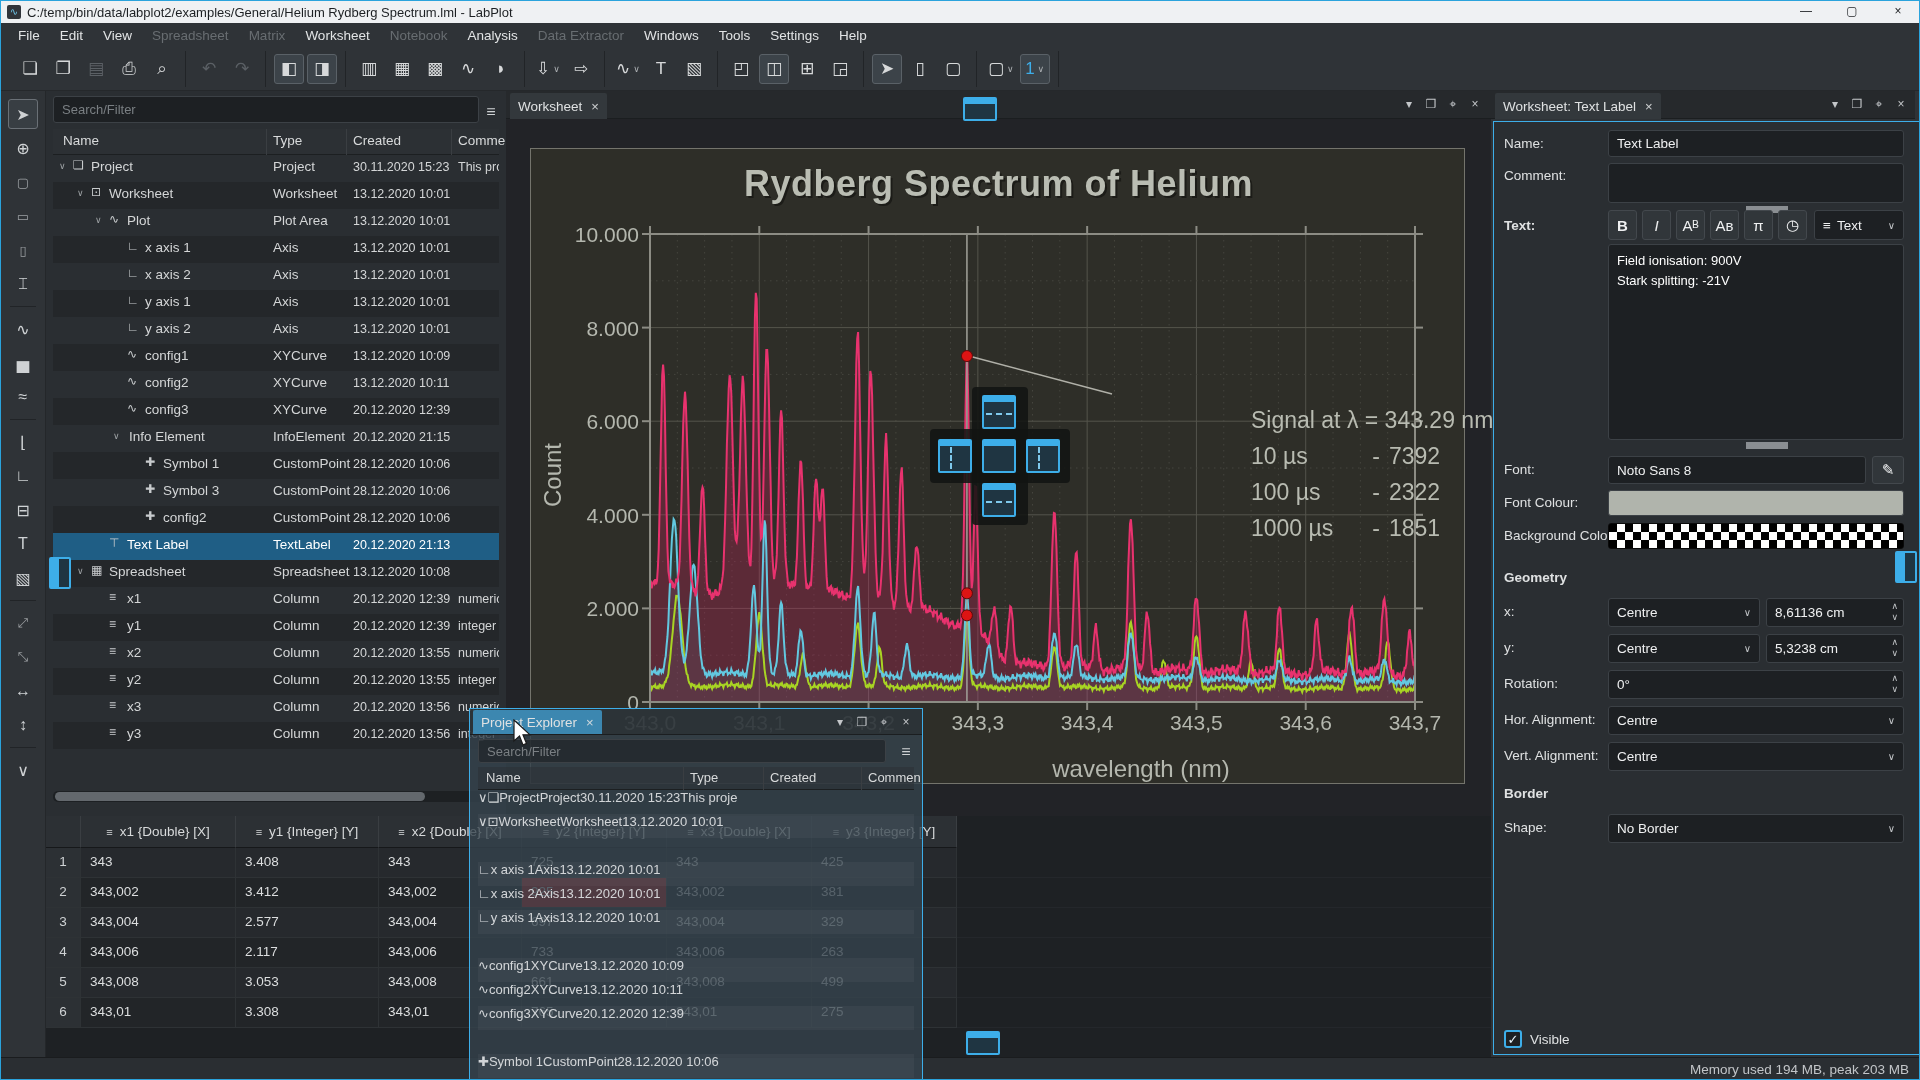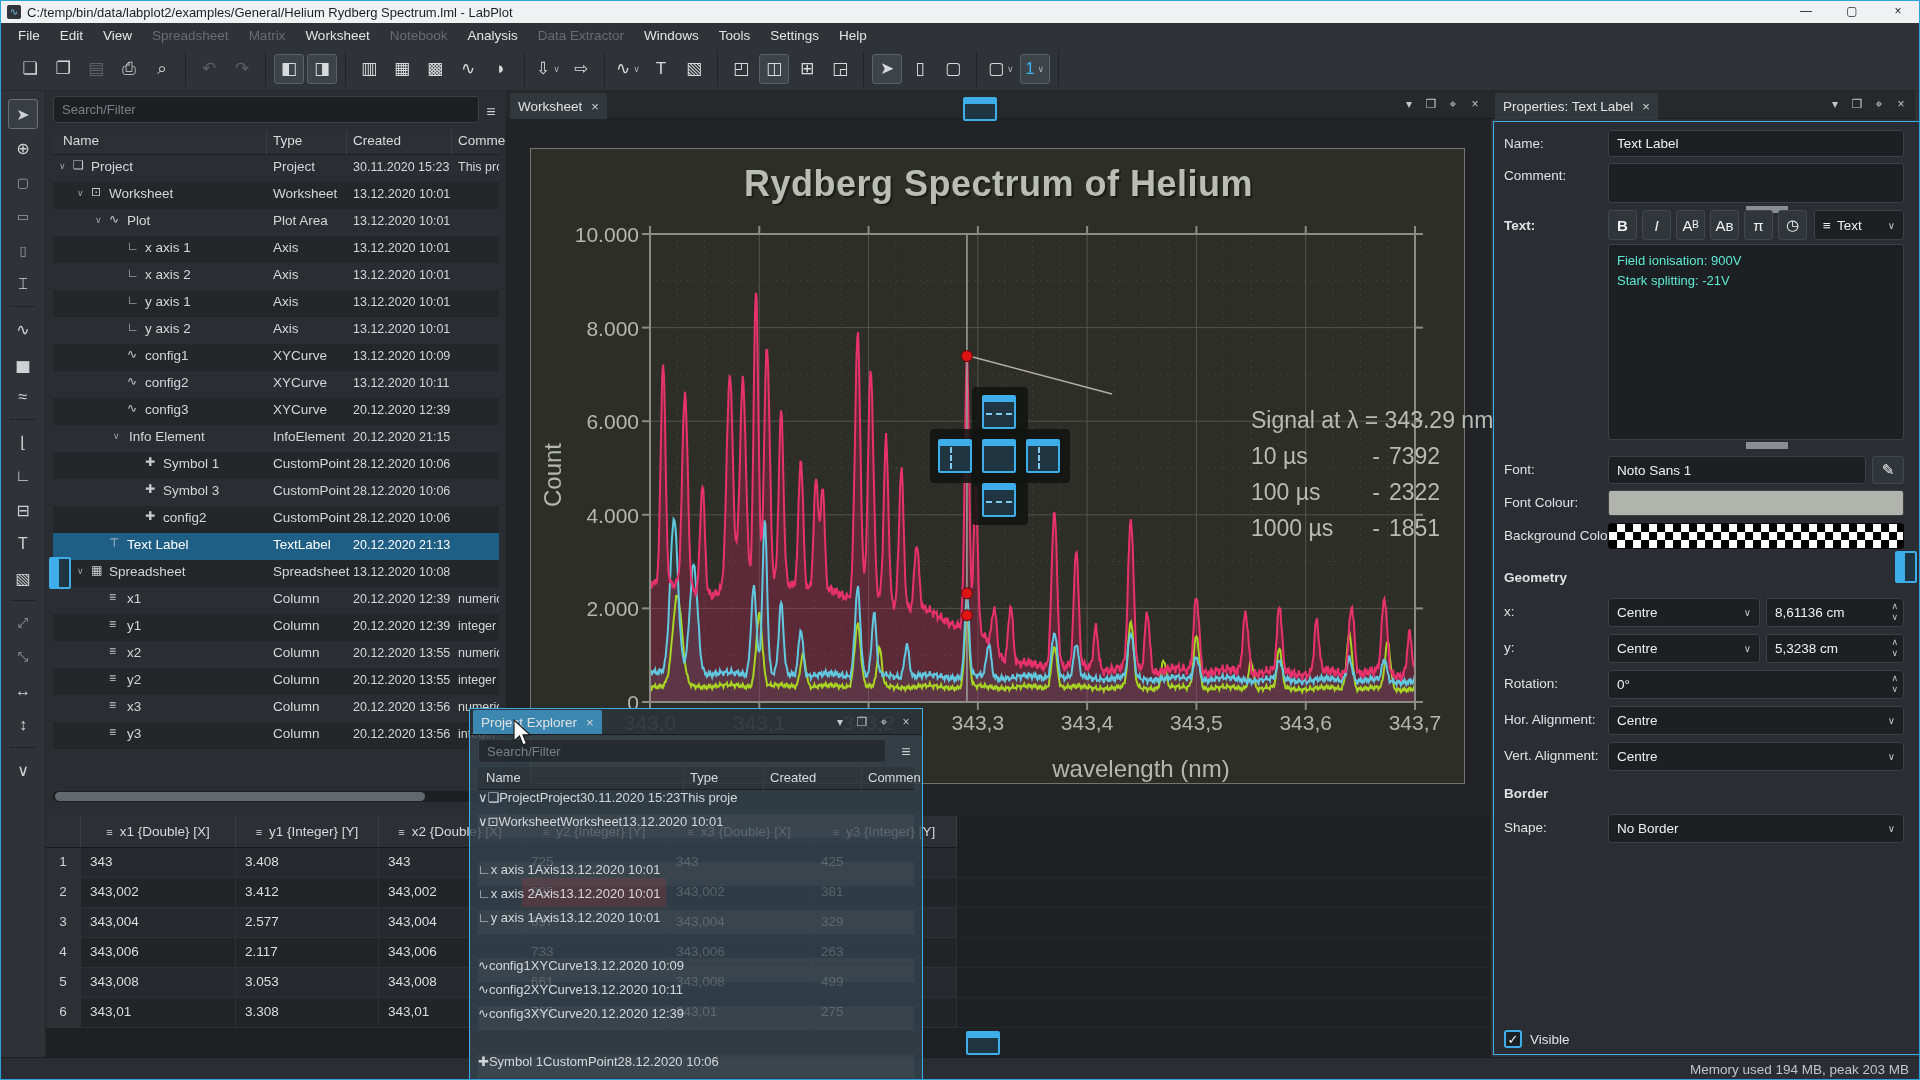--- a/index.html
+++ b/index.html
@@ -667,21 +667,21 @@
       <div class="sscell" style="left: 190px; top: 182px; width: 143px; height: 30px; background: rgb(34, 37, 40);">3.308</div>
       <div class="sscell" style="left: 333px; top: 182px; width: 143px; height: 30px; background: rgb(34, 37, 40);">343,01</div>
       <div class="sscell" style="left: 476px; top: 182px; width: 145px; height: 30px; background: rgb(34, 37, 40);">765</div>
       <div class="sscell" style="left: 621px; top: 182px; width: 145px; height: 30px; background: rgb(34, 37, 40);">343,01</div>
       <div class="sscell" style="left: 766px; top: 182px; width: 145px; height: 30px; background: rgb(34, 37, 40);">275</div>
       <div class="ssrowline" style="left: 911px; top: 211px; width: 534px;"></div>
     </div>
 
   <div class="abs tabbar" style="left:1490px;top:90px;width:424px;height:28px">
     <div class="tab" style="left:4px">
-      <span>Properties: Text Label</span>
+      <span>Worksheet: Text Label</span>
         <span class="x">×</span>
     </div>
     <div class="dockbtns" style="right:6px;top:6px">
       <span>▾</span>
       <span>❐</span>
       <span>⌖</span>
       <span>×</span>
     </div>
   </div>
   <div id="props" class="abs">
@@ -698,29 +698,29 @@
         <div class="fmtbtn" style="left: 102px; width: 29px;">Aʙ</div>
         <div class="fmtbtn" style="left: 136px; width: 29px;">π</div>
         <div class="fmtbtn" style="left: 170px; width: 29px;">◷</div>
       </div>
     <div class="pfield" style="left:320px;top:88px;width:90px;height:30px">
       <span style="margin-right:6px">≡</span>
       <span>Text</span>
         <span class="chevr">∨</span>
     </div>
     <div class="pfield" style="left:114px;top:122px;width:296px;height:196px;align-items:flex-start;padding-top:6px">
-      <div style="color:#5eead4;font-size:13px;line-height:20px">
+      <div style="color:#ffffff;font-size:13px;line-height:20px">
         <div>Field ionisation: 900V</div>
         <div>Stark splitting: -21V</div>
       </div>
     </div>
     <div class="splitterbar" style="left:252px;top:320px"></div>
     <div class="plabel" style="top:340px">Font:</div>
     <div class="pfield" style="left:114px;top:334px;width:258px;height:28px">
-      <span>Noto Sans 1</span>
+      <span>Noto Sans 8</span>
     </div>
     <div class="fmtbtn" style="left:378px;top:334px;width:32px;height:28px">
       <span>✎</span>
     </div>
     <div class="plabel" style="top:373px">Font Colour:</div>
     <div class="pfield" style="left:114px;top:368px;width:296px;height:26px;background:#b0b4ac"></div>
     <div class="plabel" style="top:406px">Background Colour:</div>
     <div class="pfield checker" style="left:114px;top:401px;width:296px;height:26px"></div>
     <div class="plabel bold" style="top:448px">Geometry</div>
     <div class="plabel" style="top:482px">x:</div>

